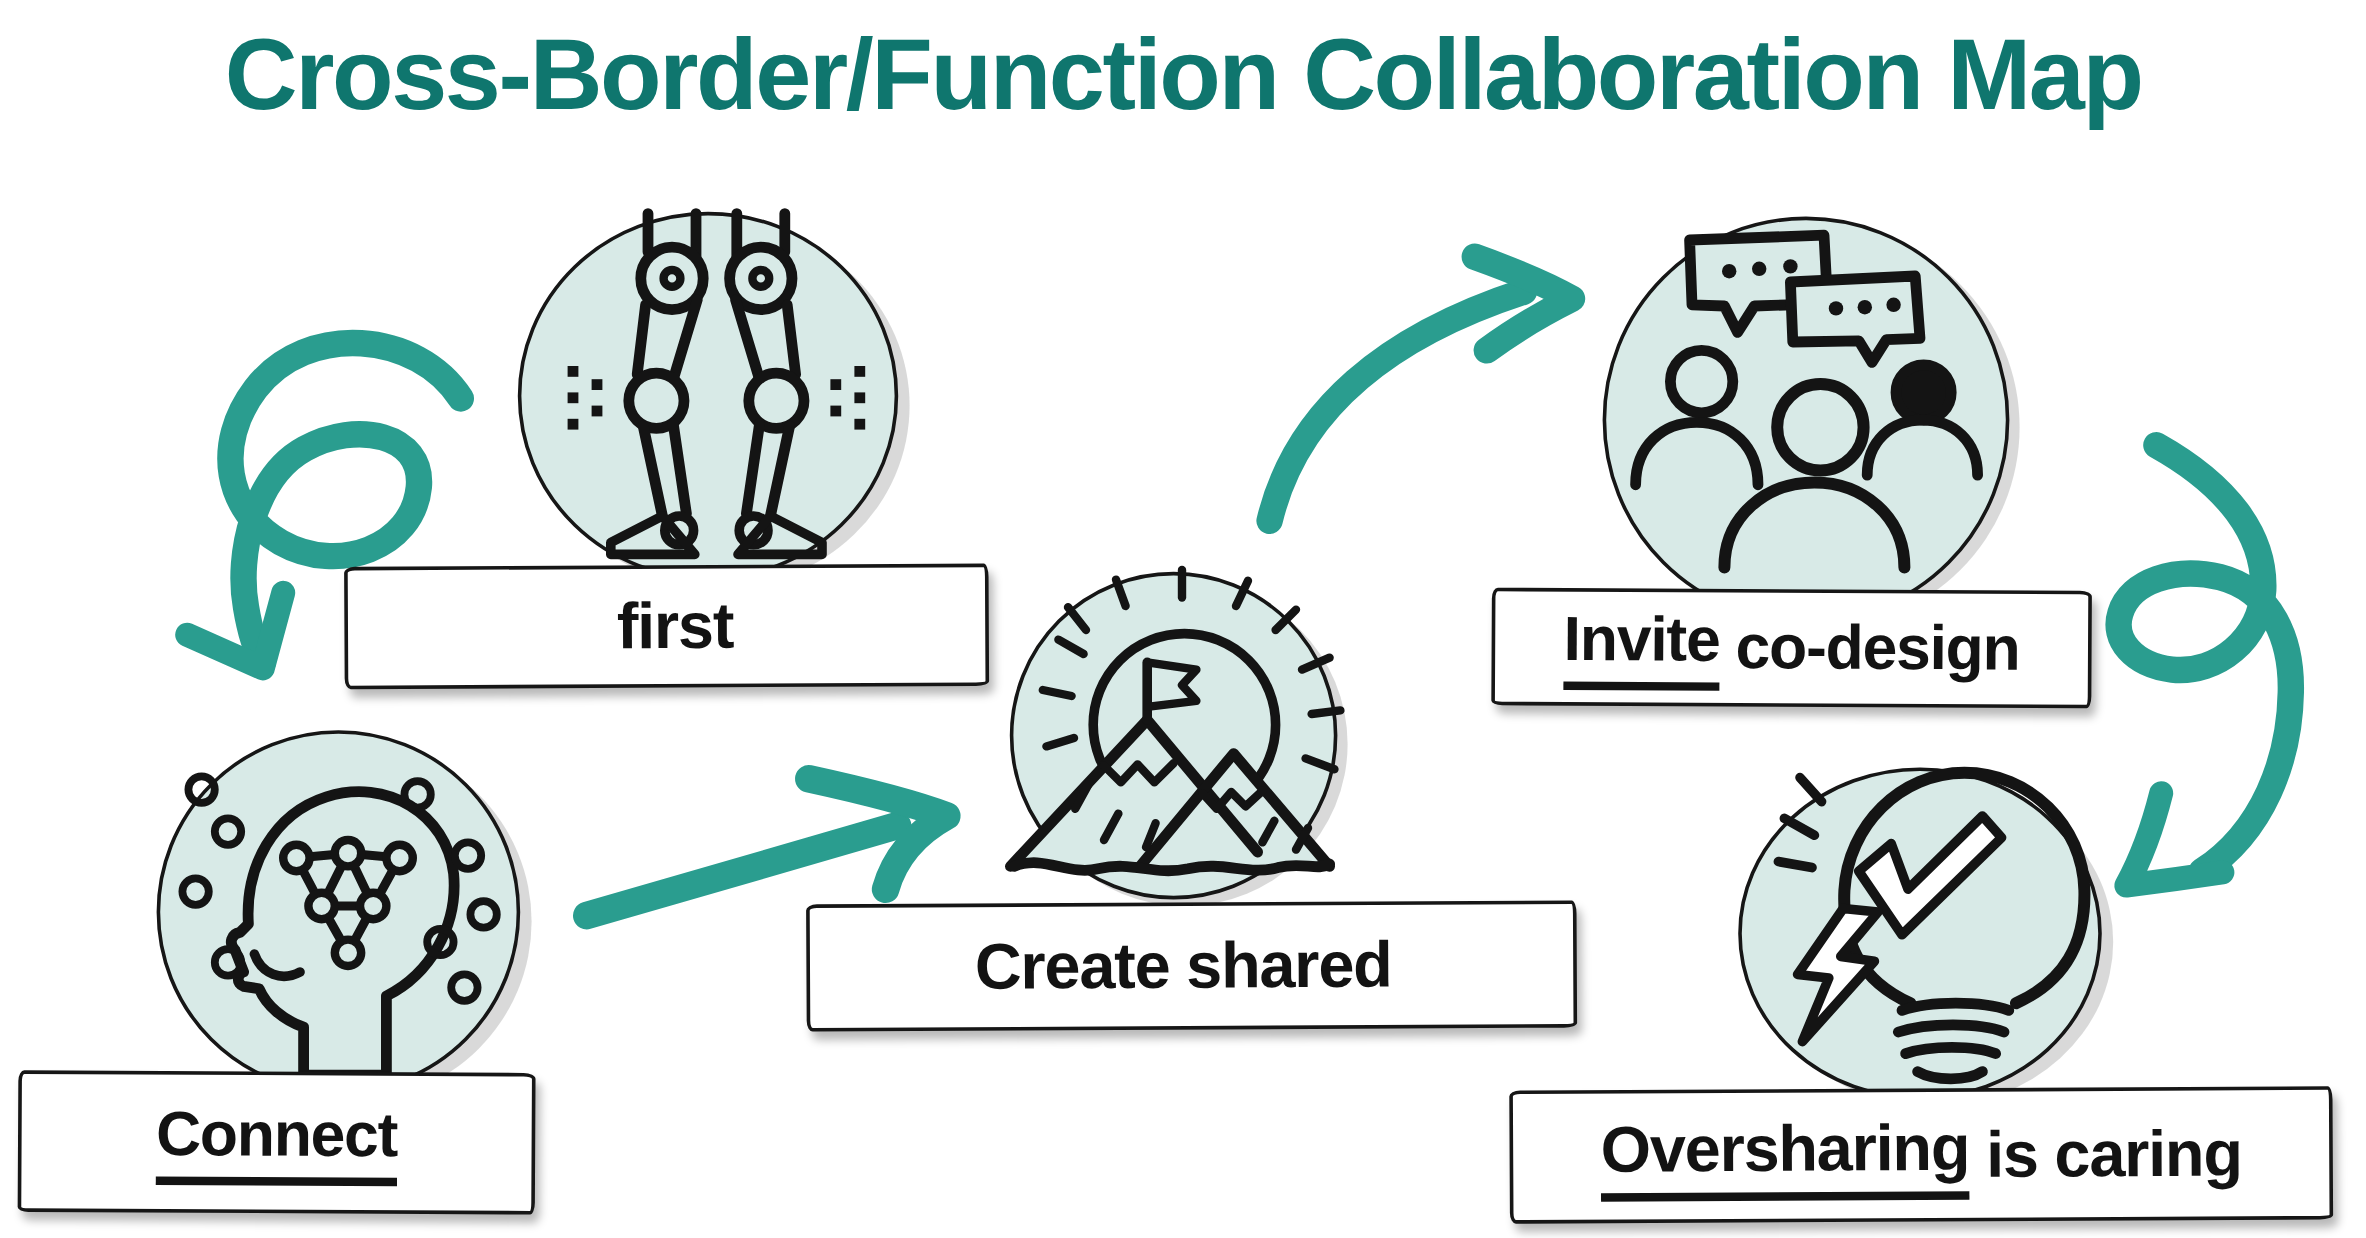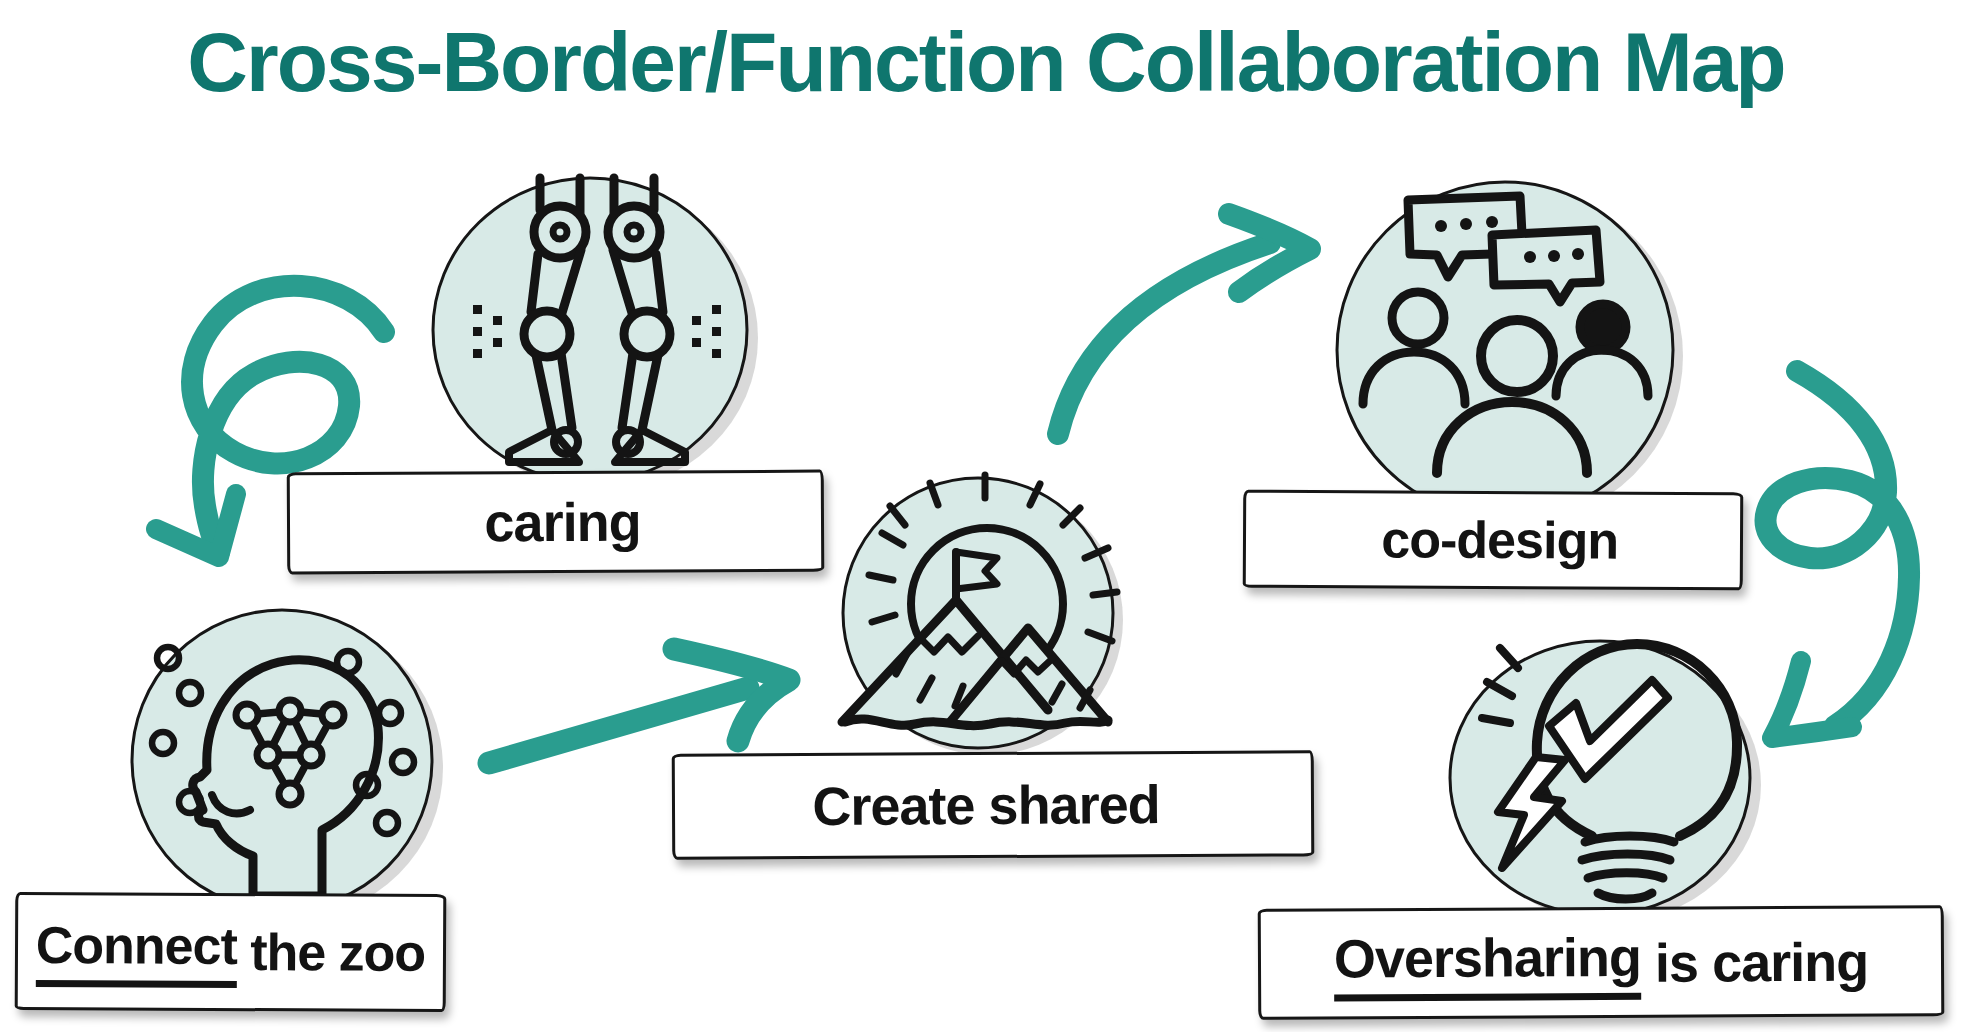--- a/index.html
+++ b/index.html
@@ -197,32 +197,32 @@
     </g>
 
     <g stroke="#2a9d8f" stroke-width="22" fill="none" stroke-linecap="round" stroke-linejoin="round">
       <path d="M1797 371 C1856 404 1888 446 1886 492 C1884 532 1848 562 1810 558 C1778 554 1760 533 1767 511
                C1775 484 1813 472 1850 481 C1893 492 1910 533 1909 577 C1908 633 1886 693 1835 726"></path>
       <path d="M1801 661 Q1790 705 1772 738 Q1812 733 1852 727" stroke-width="20"></path>
     </g>
   </svg>
 
   <div class="box r1" style="left:287px;top:471px;width:531px;height:96px;">
-    <span></span><span> caring</span>
+    <span></span><span> first</span>
   </div>
 
   <div class="box r2" style="left:15px;top:893px;width:425px;height:112px;font-size:52px;">
-    <span></span><span class="u">Connect</span><span> the zoo</span>
+    <span></span><span class="u">Connect</span>
   </div>
 
   <div class="box r1" style="left:672px;top:752px;width:636px;height:100px;">
     <span>Create shared </span><span></span>
   </div>
 
   <div class="box r2" style="left:1243px;top:491px;width:494px;height:92px;font-size:52px;">
-    <span></span><span> co-design</span>
+    <span></span><span class="u">Invite</span><span> co-design</span>
   </div>
 
   <div class="box r1" style="left:1258px;top:907px;width:680px;height:105px;">
     <span></span><span class="u">Oversharing</span><span> is caring</span>
   </div>
 
 </div>
 
 </body></html>

